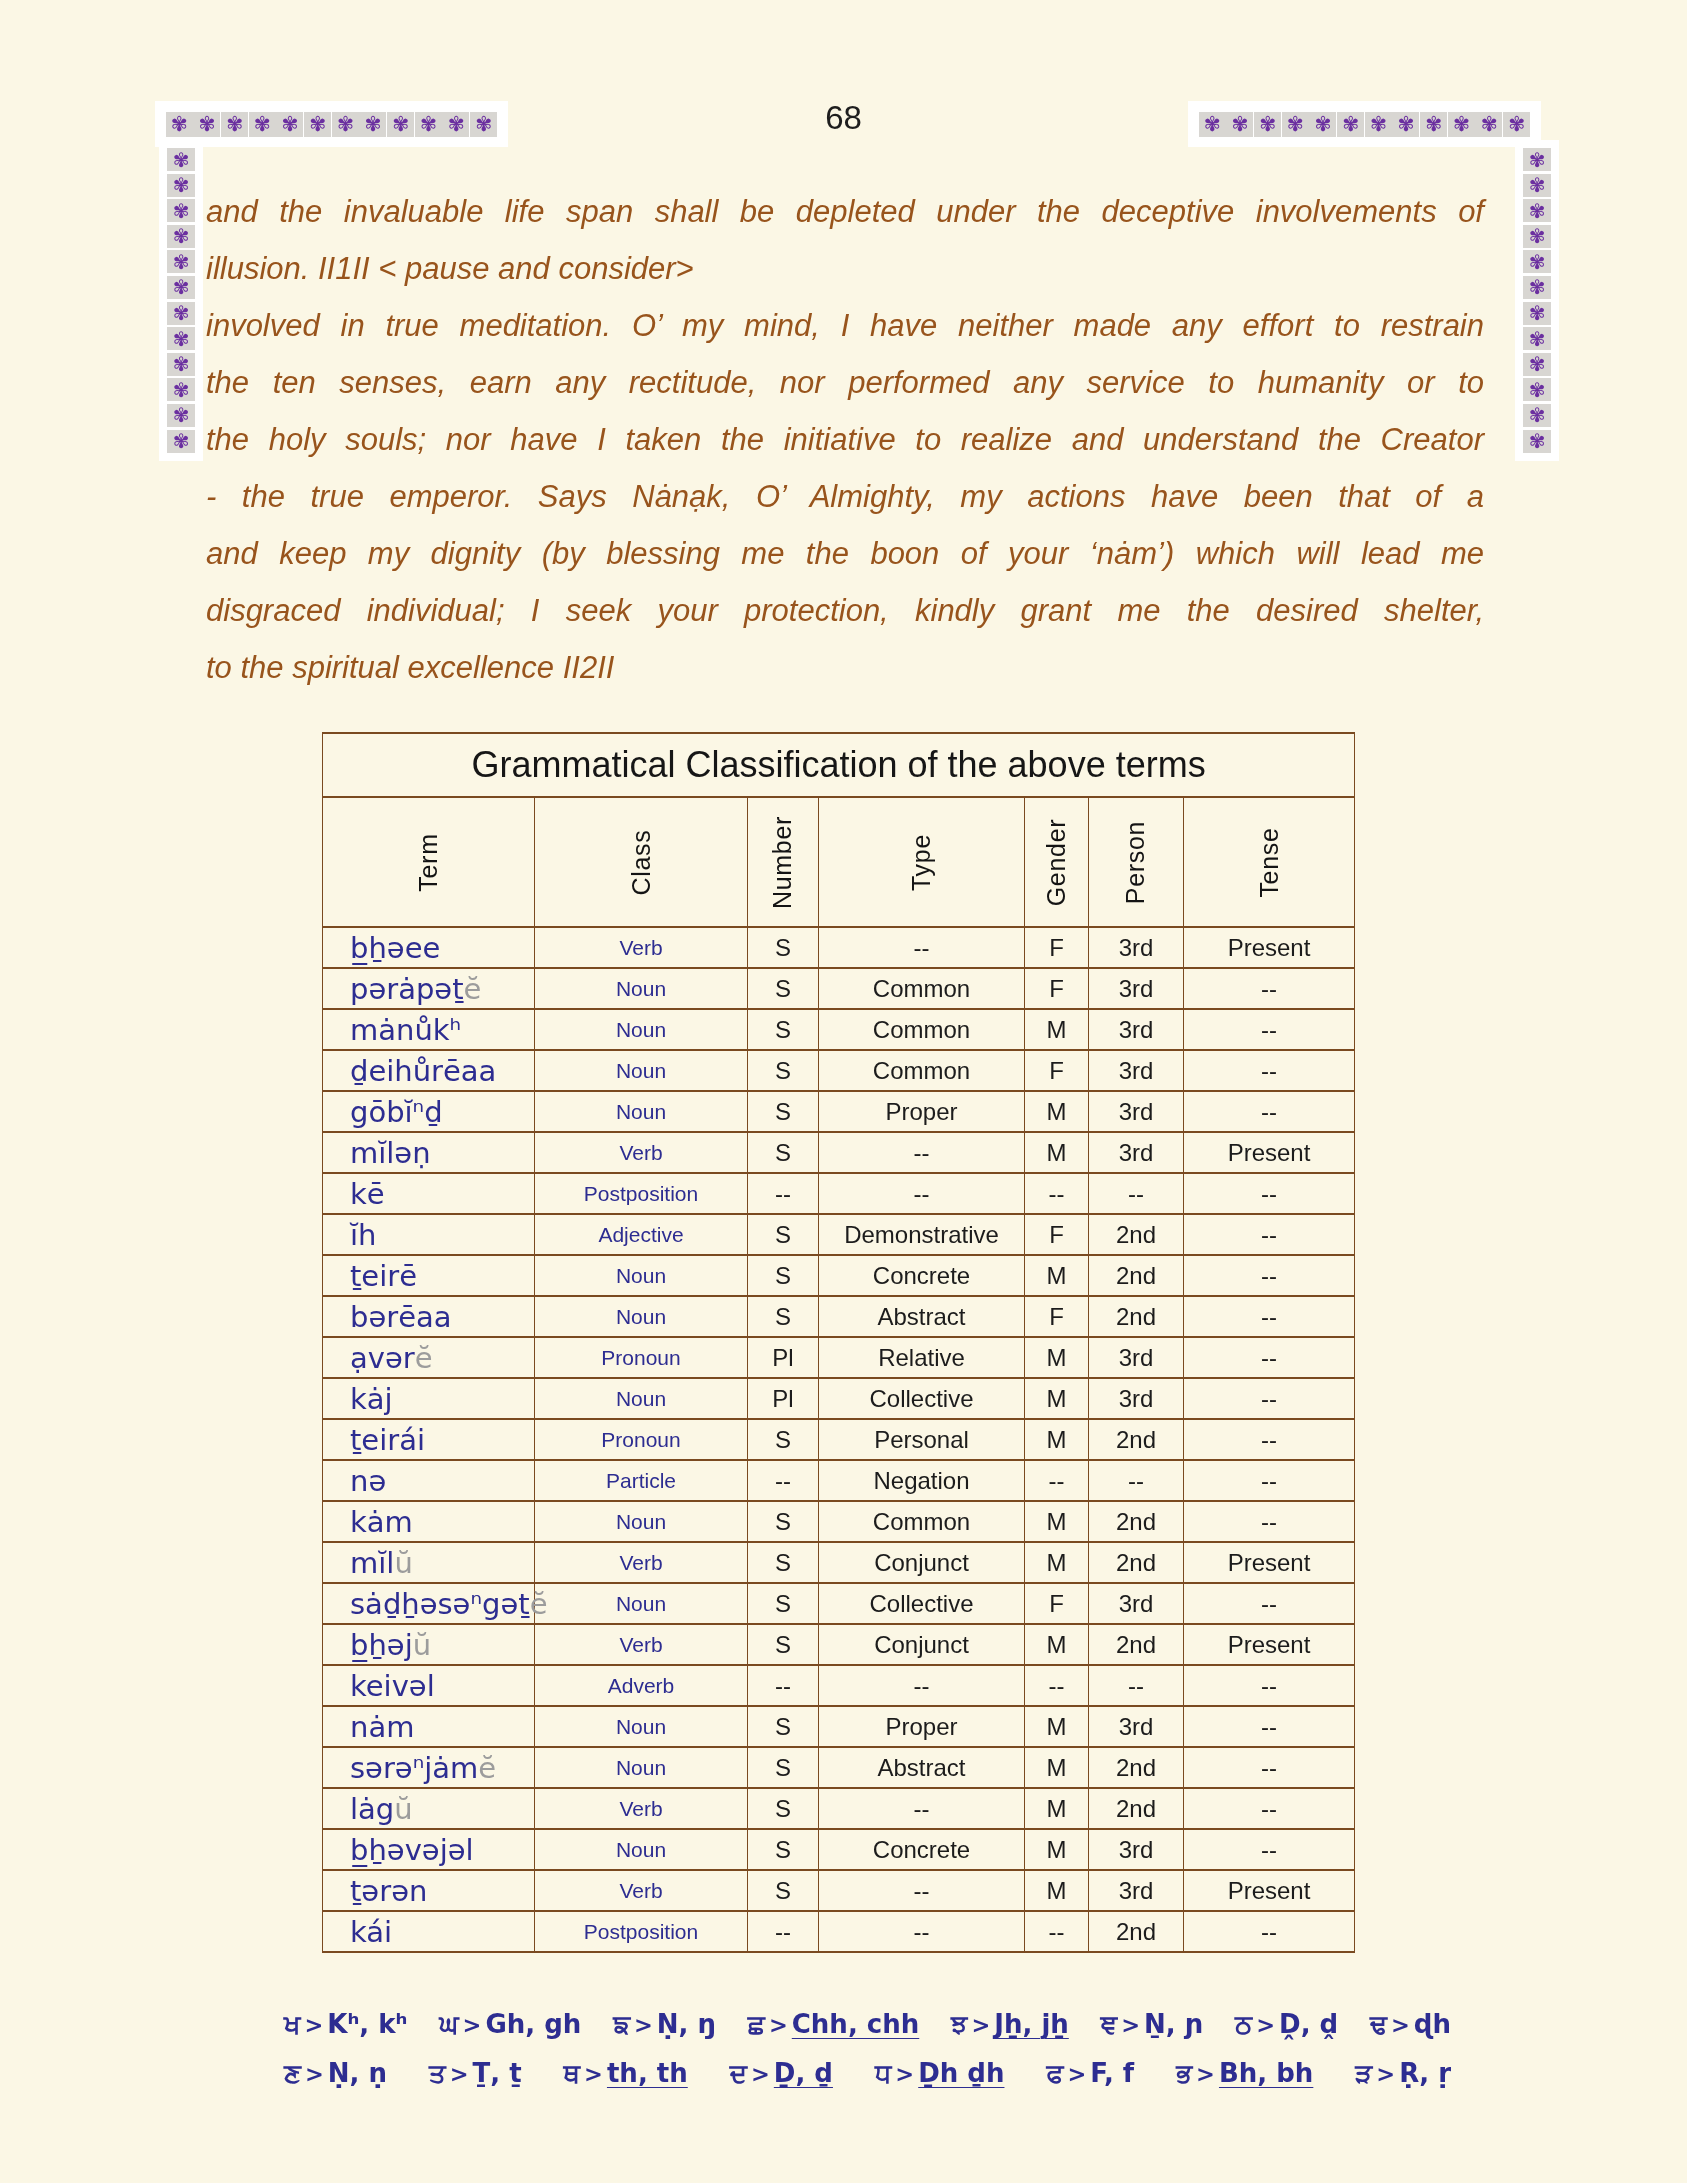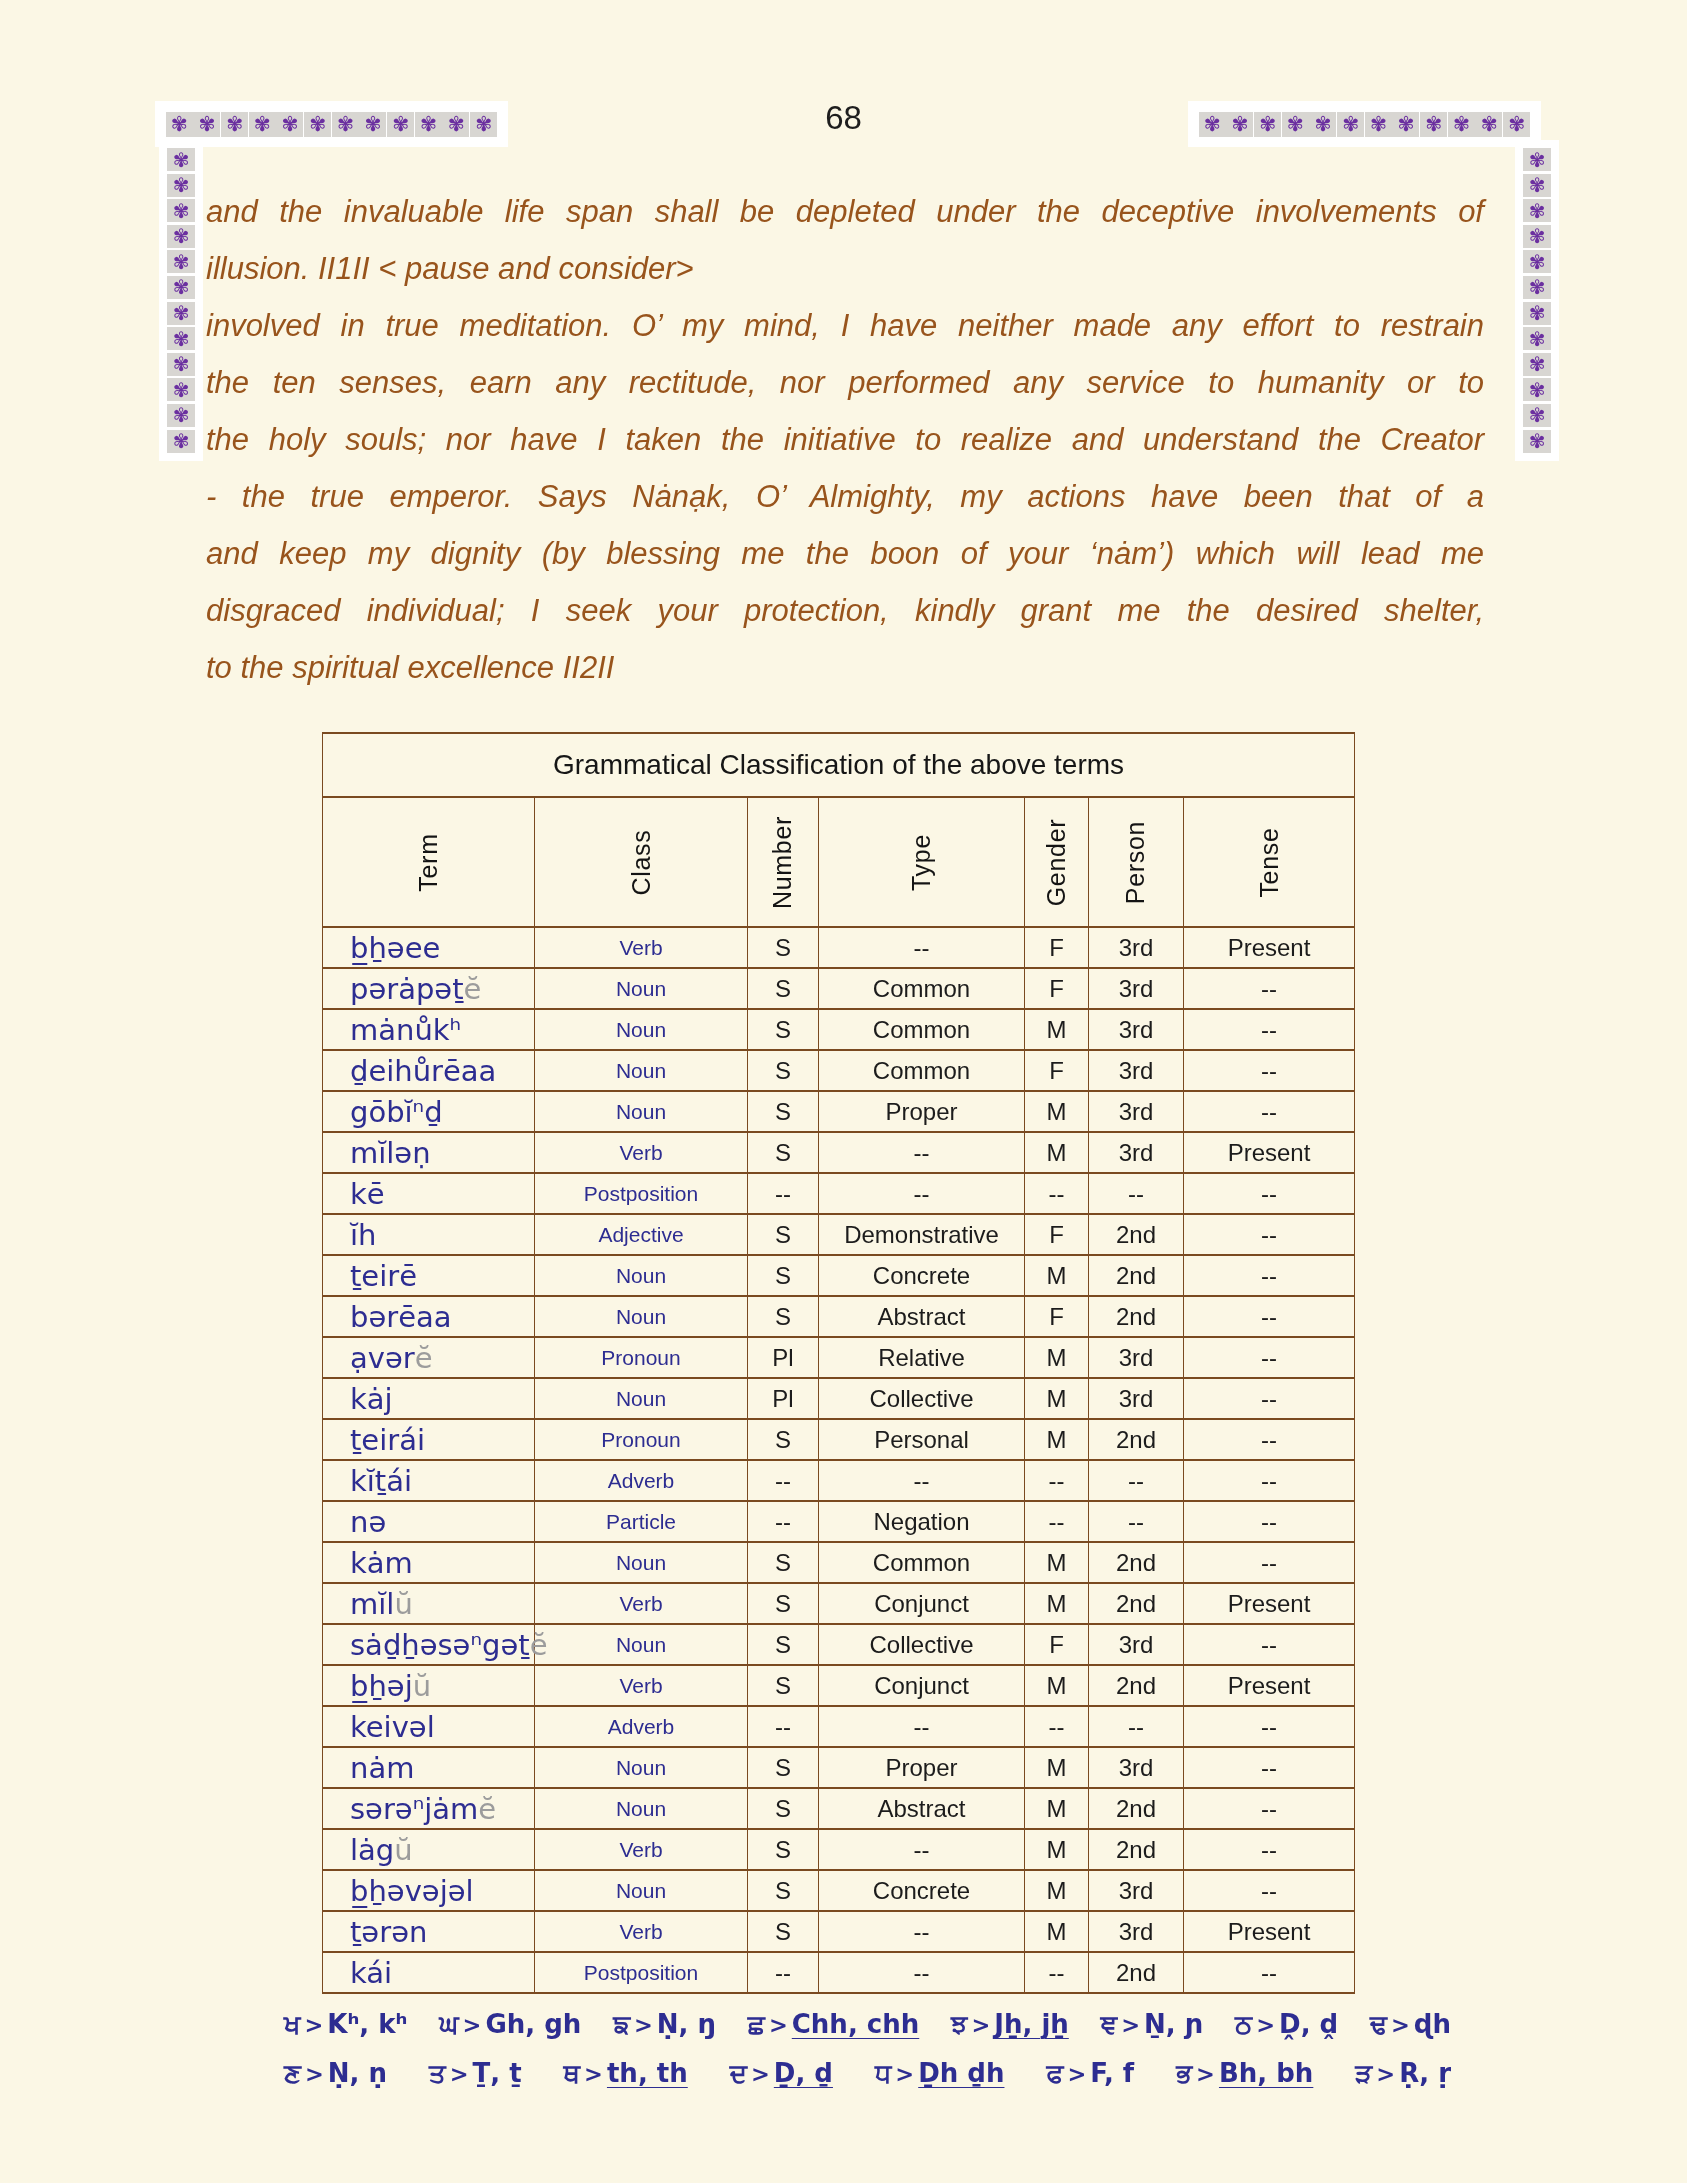--- a/index.html
+++ b/index.html
@@ -49,21 +49,21 @@
     border-collapse:collapse; table-layout:fixed; width:1031px;
     background:var(--page-bg);
   }
   .grammar-table td,.grammar-table th{
     border-left:1.3px solid var(--border); border-right:1.3px solid var(--border);
     border-top:2px solid var(--border); border-bottom:2px solid var(--border);
     overflow:visible;
   }
   .title-cell{
     height:64px; text-align:center; vertical-align:middle;
-    font-size:28px; color:#161616;
+    font-size:36px; color:#161616;
   }
   .hdr-row th{height:130px; vertical-align:middle; font-weight:normal;}
   .rotwrap{display:flex; align-items:center; justify-content:center; height:100%;}
   .rot{
     transform:rotate(-90deg); white-space:nowrap;
     font-size:25px; color:#141414; letter-spacing:0.7px;
   }
   .grammar-table tbody td{height:41px; vertical-align:middle;}
   .td-term{
     text-align:left; padding-left:27px; color:var(--navy);
@@ -334,29 +334,20 @@
       <tr>
         <td class="td-term"><span class="term-main">ṯeirái</span></td>
         <td class="td-class">Pronoun</td>
         <td class="td-val">S</td>
         <td class="td-val">Personal</td>
         <td class="td-val">M</td>
         <td class="td-val">2nd</td>
         <td class="td-val">--</td>
       </tr>
       <tr>
-        <td class="td-term"><span class="term-main">kĭṯái</span></td>
-        <td class="td-class">Adverb</td>
-        <td class="td-val">--</td>
-        <td class="td-val">--</td>
-        <td class="td-val">--</td>
-        <td class="td-val">--</td>
-        <td class="td-val">--</td>
-      </tr>
-      <tr>
         <td class="td-term"><span class="term-main">nə</span></td>
         <td class="td-class">Particle</td>
         <td class="td-val">--</td>
         <td class="td-val">Negation</td>
         <td class="td-val">--</td>
         <td class="td-val">--</td>
         <td class="td-val">--</td>
       </tr>
       <tr>
         <td class="td-term"><span class="term-main">kȧm</span></td>

